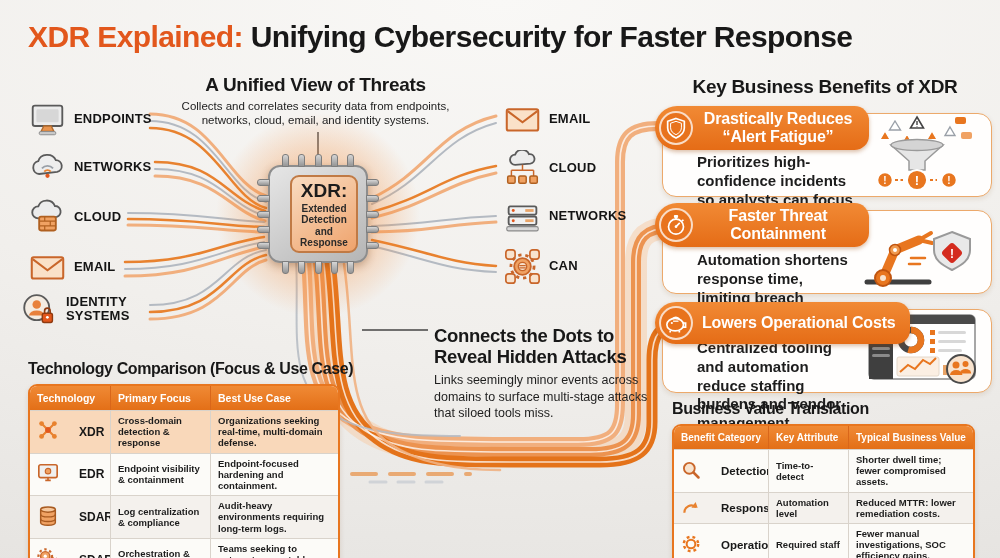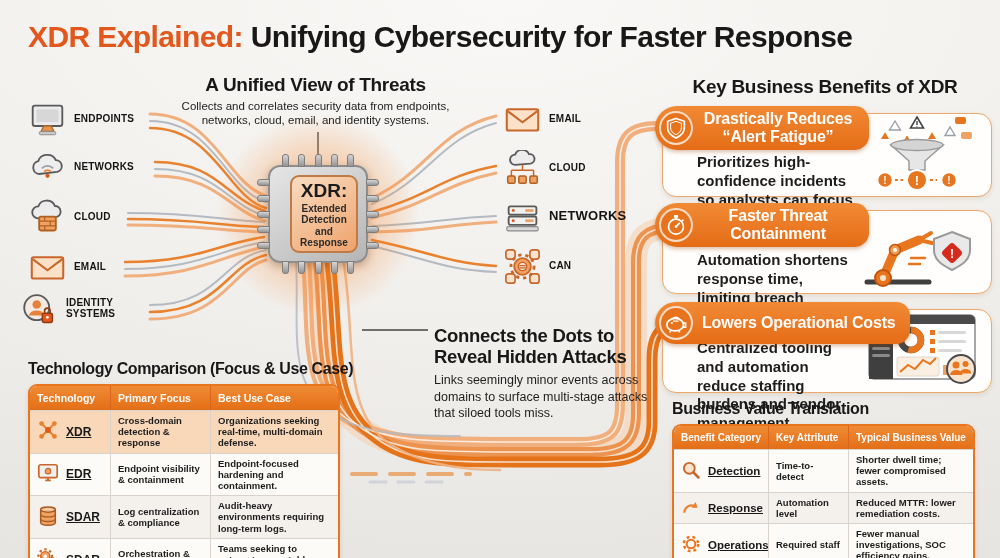--- a/index.html
+++ b/index.html
@@ -9,21 +9,21 @@
     background: radial-gradient(130% 110% at 50% 0%, #f9f8f6 0%, #f1efec 55%, #e6e4e1 100%); }
   #flow { position:absolute; left:0; top:0; z-index:1; }
 
   
   .title { position:absolute; left:28px; top:20px; width:950px; z-index:6;
     font-size:30px; font-weight:800; letter-spacing:-0.6px; white-space:nowrap; }
   .title .hl { color:#E2571C; }
 
   
   .src-item { position:absolute; display:flex; align-items:center; gap:8px; z-index:6; }
-  .src-item .lbl { font-size:10px; font-weight:800; letter-spacing:0.2px; color:#141414; line-height:1.08; max-width:92px; }
+  .src-item .lbl { font-size:13px; font-weight:800; letter-spacing:0.2px; color:#141414; line-height:1.08; max-width:92px; }
   .src-item .ic { width:38px; height:38px; display:flex; align-items:center; justify-content:center; }
 
   
   .unified { position:absolute; left:168px; top:74px; width:295px; text-align:center; z-index:6; }
   .unified h2 { font-size:19px; font-weight:800; letter-spacing:-0.3px; }
   .unified p { font-size:11.5px; font-weight:500; color:#222; line-height:1.22; margin-top:3px; }
 
   
   .chip-glow { position:absolute; left:215px; top:112px; width:206px; height:206px; z-index:2;
     background: radial-gradient(circle, rgba(243,134,48,.62) 0%, rgba(243,134,48,.28) 42%, rgba(243,134,48,0) 70%); }
@@ -71,21 +71,21 @@
   .tablewrap { position:absolute; z-index:6; }
   .tablewrap h2 { font-size:16px; font-weight:800; letter-spacing:-0.4px; white-space:nowrap; }
   .tbl { margin-top:6px; border:2px solid #E8761F; border-radius:9px; overflow:hidden;
     background:#fff; display:grid; box-shadow:0 2px 5px rgba(120,70,20,.15); }
   .tbl .cell { padding:4px 7px; display:flex; align-items:center; border-left:1px solid #D9D3CB; min-height:0; }
   .tbl .cell.first { border-left:none; }
   .tbl .hcell { background:linear-gradient(180deg,#F08A35,#E36F17); color:#fff; font-size:10.5px;
     font-weight:800; padding:6px 7px; display:flex; align-items:center; border-left:1px solid #d9661a; }
   .tbl .hcell.first { border-left:none; }
   .tbl .body-row { border-top:1px solid #D9D3CB; }
-  .namecell { gap:7px; font-size:12px; font-weight:800;text-decoration:underline; }
+  .namecell { gap:20px; font-size:12px; font-weight:800; }
   .txtcell { font-size:9.5px; font-weight:600; line-height:1.18; color:#1c1c1c; }
   #tech-table { left:28px; top:360px; width:312px; }
   #tech-table .tbl { grid-template-columns:80px 100px 128px; }
   #biz-table { left:672px; top:400px; width:303px; }
   #biz-table .tbl { grid-template-columns:94px 80px 125px; }
   .rowbg-hl { background:#F9D8BA; }
   .rowbg-a { background:#FCFBF8; }
   .rowbg-b { background:#F4F1ED; }
 </style>
 </head>

